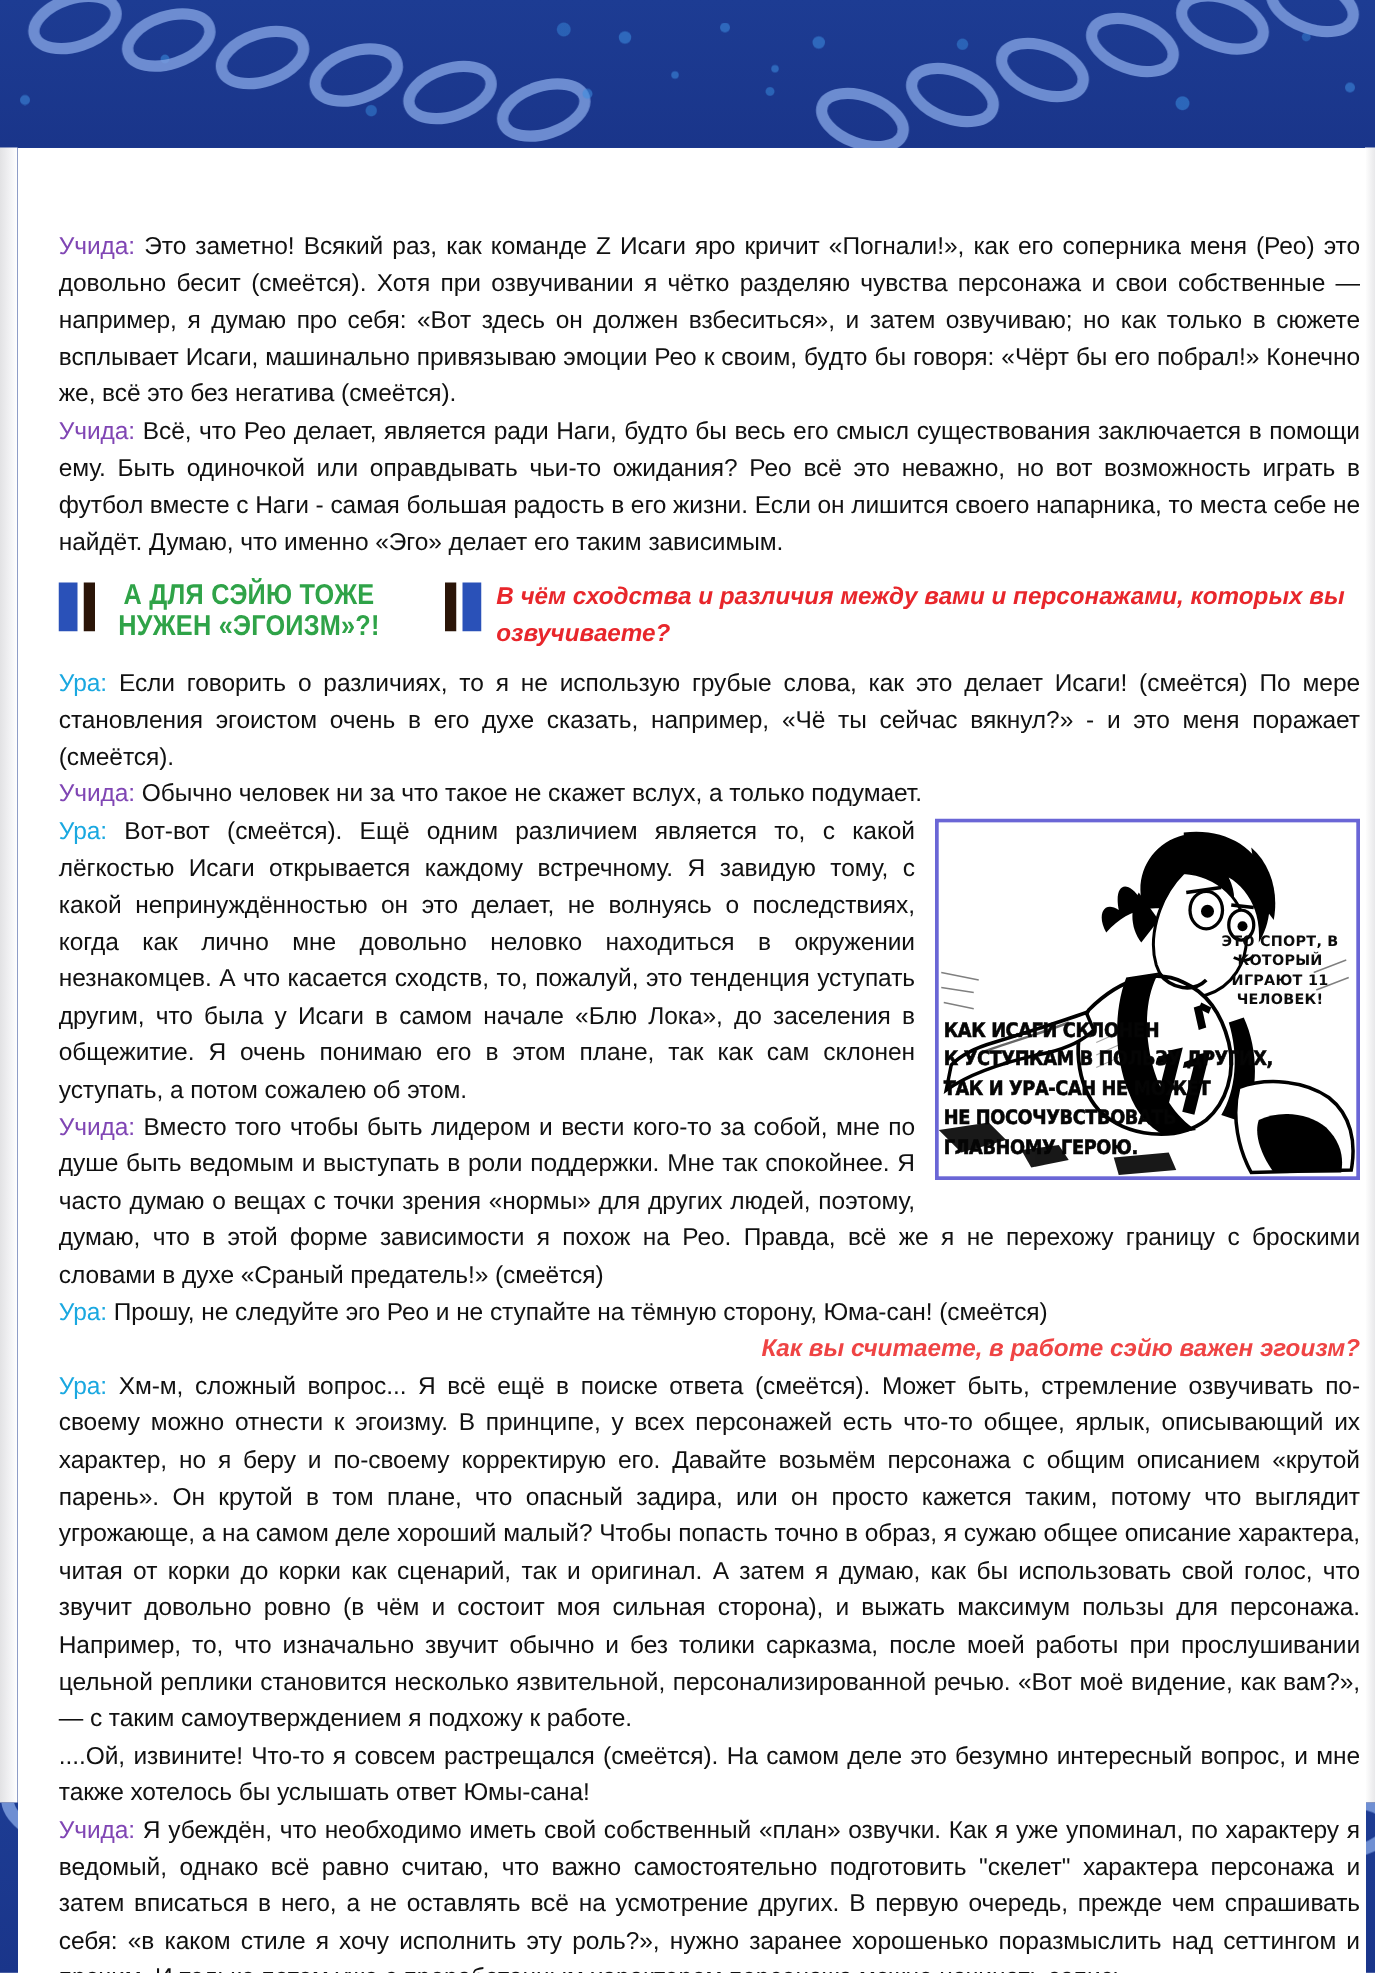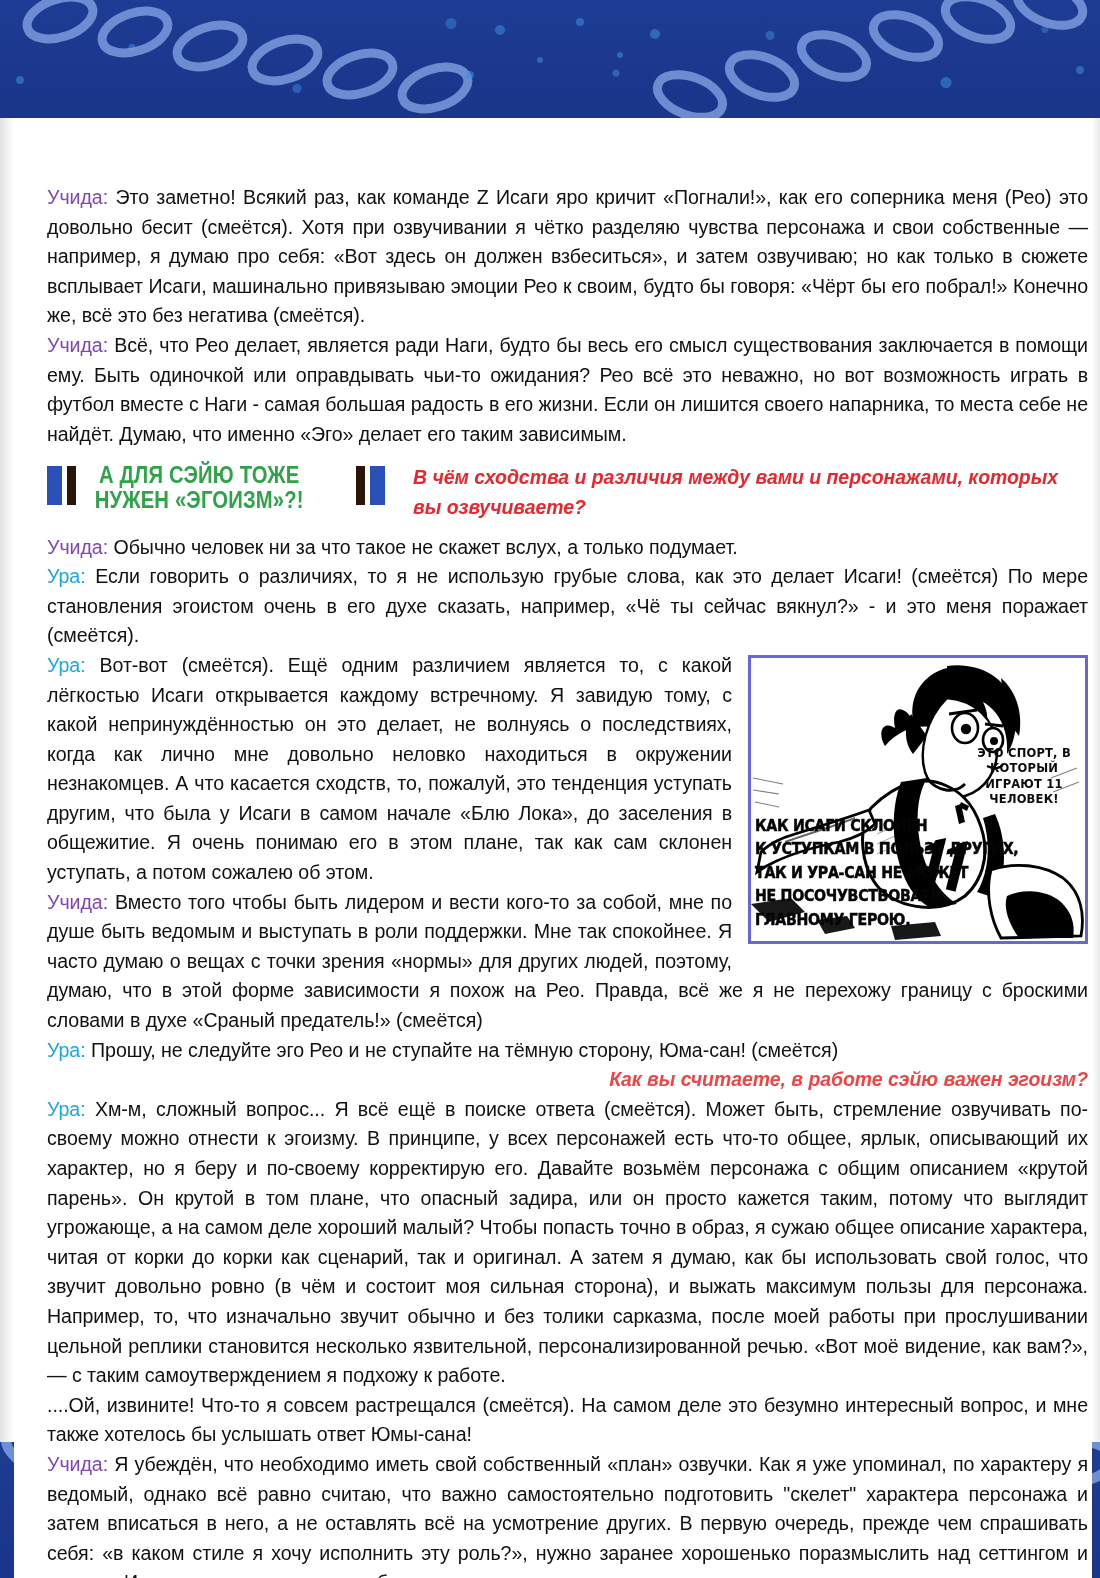--- a/index.html
+++ b/index.html
@@ -134,21 +134,21 @@
     letter-spacing: 0.2px;
     padding: 0 14px 0 14px;
     transform: scaleX(0.88);
     transform-origin: left top;
     white-space: pre-line;
     text-align: center;
     width: 252px;
   }
   .headline-q {
     flex: 1 1 auto;
-    padding-left: 28px;
+    padding-left: 12px;
     font-size: 19.4px;
     line-height: 29.6px;
     font-style: italic;
     font-weight: bold;
     color: #e8262b;
     text-align: left;
   }
 
   
   .manga-wrap {
@@ -287,23 +287,23 @@
         </div>
         <div class="headline-title">А ДЛЯ СЭЙЮ ТОЖЕ
 НУЖЕН «ЭГОИЗМ»?!</div>
         <div class="bars">
           <span class="bar-dark"></span>
           <span class="bar-blue"></span>
         </div>
         <div class="headline-q">В чём сходства и различия между вами и персонажами, которых вы озвучиваете?</div>
       </div>
 
+      <p class="para"><span class="spk spk-ura">Ура:</span> <span>Если говорить о различиях, то я не использую грубые слова, как это делает Исаги! (смеётся) По мере становления эгоистом очень в его духе сказать, например, «Чё ты сейчас вякнул?» - и это меня поражает (смеётся).</span></p>
+
       <p class="para noj"><span class="spk spk-uchida">Учида:</span> <span>Обычно человек ни за что такое не скажет вслух, а только подумает.</span></p>
-
-      <p class="para"><span class="spk spk-ura">Ура:</span> <span>Если говорить о различиях, то я не использую грубые слова, как это делает Исаги! (смеётся) По мере становления эгоистом очень в его духе сказать, например, «Чё ты сейчас вякнул?» - и это меня поражает (смеётся).</span></p>
 
       <div class="manga-wrap">
         <div class="manga-inner">
           <svg class="manga-svg" width="334" height="283" viewBox="0 0 334 283">
             <rect x="0" y="0" width="334" height="283" fill="#ffffff"></rect>
 
             <path d="M196 10 C172 16 158 38 162 62 C150 44 140 50 144 70 C132 62 126 74 134 88 C150 70 168 66 186 70 L206 58 Z" fill="#000"></path>
             <path d="M196 8 C226 4 254 18 262 44 C268 64 264 84 256 96 C258 70 246 52 232 44 C240 60 236 74 228 80 C230 58 214 42 196 38 Z" fill="#000"></path>
             <path d="M160 56 C152 70 154 86 162 96 L176 78 Z" fill="#000"></path>
             <path d="M250 20 C266 34 272 56 268 78 L256 62 Z" fill="#000"></path>

